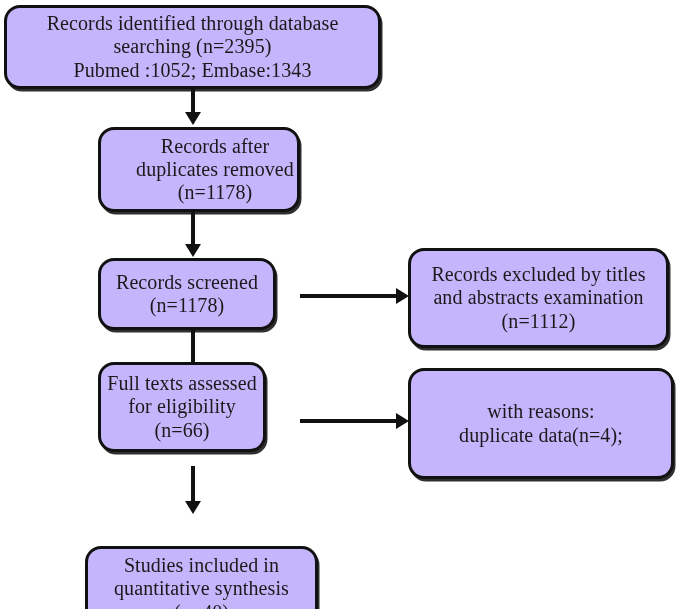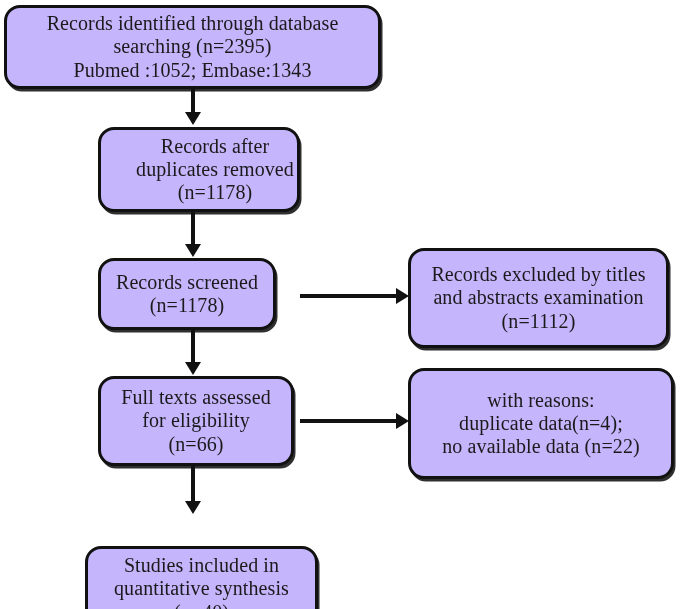--- a/index.html
+++ b/index.html
@@ -33,21 +33,21 @@
     display: block;
     white-space: nowrap;
     line-height: 1.16;
     letter-spacing: 0.1px;
   }
   
   #box-identified   { left: 4px;   top: 5px;   width: 377px; height: 84px;  font-size: 20px; }
   #box-duplicates   { left: 98px;  top: 127px; width: 202px; height: 85px;  font-size: 20px; padding-left: 32px; }
   #box-screened     { left: 98px;  top: 258px; width: 178px; height: 72px;  font-size: 20px; }
   #box-excl-titles  { left: 408px; top: 248px; width: 261px; height: 100px;  font-size: 20px; }
-  #box-fulltext     { left: 98px;  top: 376px; width: 196px; height: 90px;  font-size: 20px; }
+  #box-fulltext     { left: 98px;  top: 362px; width: 168px; height: 90px;  font-size: 20px; }
   #box-excl-full    { left: 408px; top: 368px; width: 266px; height: 111px; font-size: 20px; }
   #box-included     { left: 85px;  top: 546px; width: 233px; height: 86px;  font-size: 20px; }
 
   
   .vline {
     position: absolute;
     width: 4px;
     background: #111111;
   }
   .hline {
@@ -115,21 +115,20 @@
     <span class="line">for eligibility</span>
     <span class="line">(n=66)</span>
   </div>
 
   <div class="hline" style="left:300px; top:419px; width:98px;"></div>
   <div class="arrow-right" style="left:396px; top:413px;"></div>
 
   <div class="node" id="box-excl-full">
     <span class="line">with reasons:</span>
     <span class="line">duplicate data(n=4);</span>
-    <span class="line">no available data (n=22)</span>
   </div>
 
   <div class="vline" style="left:191px; top:466px; height:38px;"></div>
   <div class="arrow-down" style="left:185px; top:501px;"></div>
 
   <div class="node" id="box-included">
     <span class="line">Studies included in</span>
     <span class="line">quantitative synthesis</span>
     <span class="line">(n=40)</span>
   </div>

